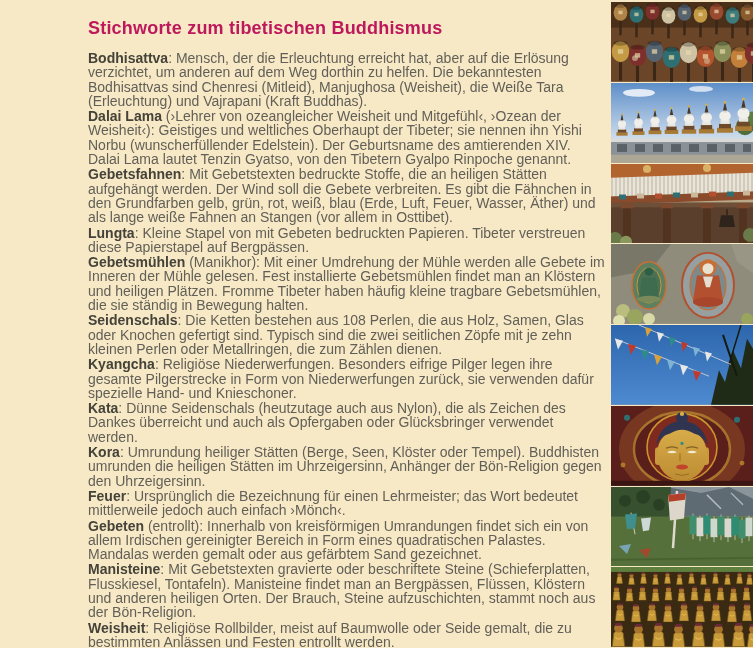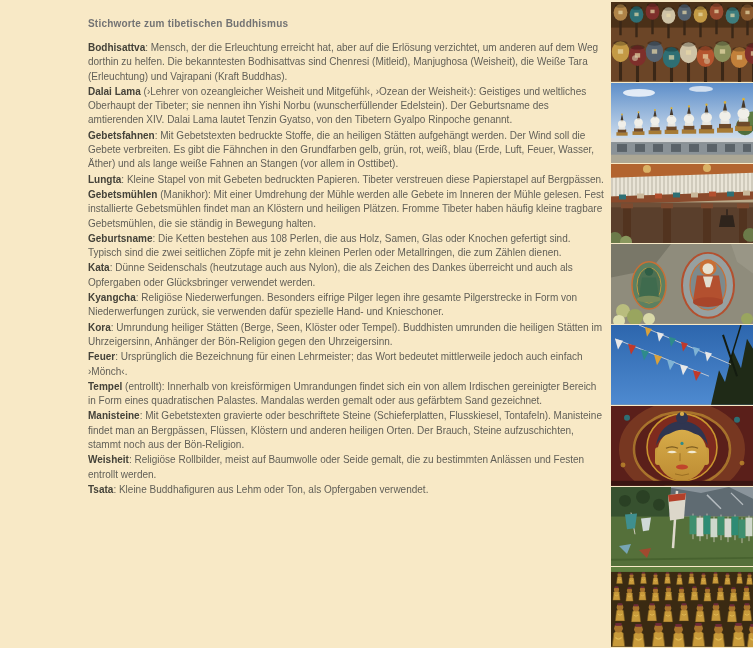--- a/index.html
+++ b/index.html
@@ -6,25 +6,25 @@
   body{
     width:753px;height:648px;position:relative;overflow:hidden;
     background:#f8e9c6;
     font-family:"Liberation Sans", sans-serif;
   }
   .page{position:absolute;inset:0;}
   
   .text-col{position:absolute;left:88px;top:18px;width:517px;}
   .page-title{
     margin:0 0 12px 0;
-    font-size:10px;font-weight:bold;color:#737373;letter-spacing:.2px;
+    font-size:18px;font-weight:bold;color:#be185d;letter-spacing:.2px;
   }
   .entry{
     margin:0 0 1px 0;
-    font-size:10px;line-height:14.3px;color:#615f57;
+    font-size:14px;line-height:14.3px;color:#615f57;
     text-align:left;
   }
   .entry .term{font-weight:bold;color:#444239;}
   
   .photo-strip{
     position:absolute;left:611px;top:2px;width:142px;
     display:flex;flex-direction:column;
   }
   .photo{
     margin:0 0 1px 0;height:79.75px;width:142px;overflow:hidden;background:#b9a989;
@@ -37,26 +37,26 @@
 <div class="page">
 
   <div class="text-col">
     <h1 class="page-title">Stichworte zum tibetischen Buddhismus</h1>
 
     <p class="entry"><span class="term">Bodhisattva</span><span>: Mensch, der die Erleuchtung erreicht hat, aber auf die Erlösung verzichtet, um anderen auf dem Weg dorthin zu helfen. Die bekanntesten Bodhisattvas sind Chenresi (Mitleid), Manjughosa (Weisheit), die Weiße Tara (Erleuchtung) und Vajrapani (Kraft Buddhas).</span></p>
     <p class="entry"><span class="term">Dalai Lama</span><span> (›Lehrer von ozeangleicher Weisheit und Mitgefühl‹, ›Ozean der Weisheit‹): Geistiges und weltliches Oberhaupt der Tibeter; sie nennen ihn Yishi Norbu (wunscherfüllender Edelstein). Der Geburtsname des amtierenden XIV. Dalai Lama lautet Tenzin Gyatso, von den Tibetern Gyalpo Rinpoche genannt.</span></p>
     <p class="entry"><span class="term">Gebetsfahnen</span><span>: Mit Gebetstexten bedruckte Stoffe, die an heiligen Stätten aufgehängt werden. Der Wind soll die Gebete verbreiten. Es gibt die Fähnchen in den Grundfarben gelb, grün, rot, weiß, blau (Erde, Luft, Feuer, Wasser, Äther) und als lange weiße Fahnen an Stangen (vor allem in Osttibet).</span></p>
     <p class="entry"><span class="term">Lungta</span><span>: Kleine Stapel von mit Gebeten bedruckten Papieren. Tibeter verstreuen diese Papierstapel auf Bergpässen.</span></p>
     <p class="entry"><span class="term">Gebetsmühlen</span><span> (Manikhor): Mit einer Umdrehung der Mühle werden alle Gebete im Inneren der Mühle gelesen. Fest installierte Gebetsmühlen findet man an Klöstern und heiligen Plätzen. Fromme Tibeter haben häufig kleine tragbare Gebetsmühlen, die sie ständig in Bewegung halten.</span></p>
-    <p class="entry"><span class="term">Geburtsname</span><span>: Die Ketten bestehen aus 108 Perlen, die aus Holz, Samen, Glas oder Knochen gefertigt sind. Typisch sind die zwei seitlichen Zöpfe mit je zehn kleinen Perlen oder Metallringen, die zum Zählen dienen.</span></p>
+    <p class="entry"><span class="term">Seidenschals</span><span>: Die Ketten bestehen aus 108 Perlen, die aus Holz, Samen, Glas oder Knochen gefertigt sind. Typisch sind die zwei seitlichen Zöpfe mit je zehn kleinen Perlen oder Metallringen, die zum Zählen dienen.</span></p>
+    <p class="entry"><span class="term">Kyangcha</span><span>: Religiöse Niederwerfungen. Besonders eifrige Pilger legen ihre gesamte Pilgerstrecke in Form von Niederwerfungen zurück, sie verwenden dafür spezielle Hand- und Knieschoner.</span></p>
     <p class="entry"><span class="term">Kata</span><span>: Dünne Seidenschals (heutzutage auch aus Nylon), die als Zeichen des Dankes überreicht und auch als Opfergaben oder Glücksbringer verwendet werden.</span></p>
-    <p class="entry"><span class="term">Kyangcha</span><span>: Religiöse Niederwerfungen. Besonders eifrige Pilger legen ihre gesamte Pilgerstrecke in Form von Niederwerfungen zurück, sie verwenden dafür spezielle Hand- und Knieschoner.</span></p>
     <p class="entry"><span class="term">Kora</span><span>: Umrundung heiliger Stätten (Berge, Seen, Klöster oder Tempel). Buddhisten umrunden die heiligen Stätten im Uhrzeigersinn, Anhänger der Bön-Religion gegen den Uhrzeigersinn.</span></p>
     <p class="entry"><span class="term">Feuer</span><span>: Ursprünglich die Bezeichnung für einen Lehrmeister; das Wort bedeutet mittlerweile jedoch auch einfach ›Mönch‹.</span></p>
-    <p class="entry"><span class="term">Tempel</span><span> (entrollt): Innerhalb von kreisförmigen Umrandungen findet sich ein von allem Irdischen gereinigter Bereich in Form eines quadratischen Palastes. Mandalas werden gemalt oder aus gefärbtem Sand gezeichnet.</span></p>
+    <p class="entry"><span class="term">Gebeten</span><span> (entrollt): Innerhalb von kreisförmigen Umrandungen findet sich ein von allem Irdischen gereinigter Bereich in Form eines quadratischen Palastes. Mandalas werden gemalt oder aus gefärbtem Sand gezeichnet.</span></p>
     <p class="entry"><span class="term">Manisteine</span><span>: Mit Gebetstexten gravierte oder beschriftete Steine (Schieferplatten, Flusskiesel, Tontafeln). Manisteine findet man an Bergpässen, Flüssen, Klöstern und anderen heiligen Orten. Der Brauch, Steine aufzuschichten, stammt noch aus der Bön-Religion.</span></p>
     <p class="entry"><span class="term">Weisheit</span><span>: Religiöse Rollbilder, meist auf Baumwolle oder Seide gemalt, die zu bestimmten Anlässen und Festen entrollt werden.</span></p>
     <p class="entry"><span class="term">Tsata</span><span>: Kleine Buddhafiguren aus Lehm oder Ton, als Opfergaben verwendet.</span></p>
   </div>
 
   <div class="photo-strip">
 
     <figure class="photo" aria-label="Colorful handheld prayer wheels at a market stall">
       <svg viewBox="0 0 142 81" preserveAspectRatio="none">
         <defs>

